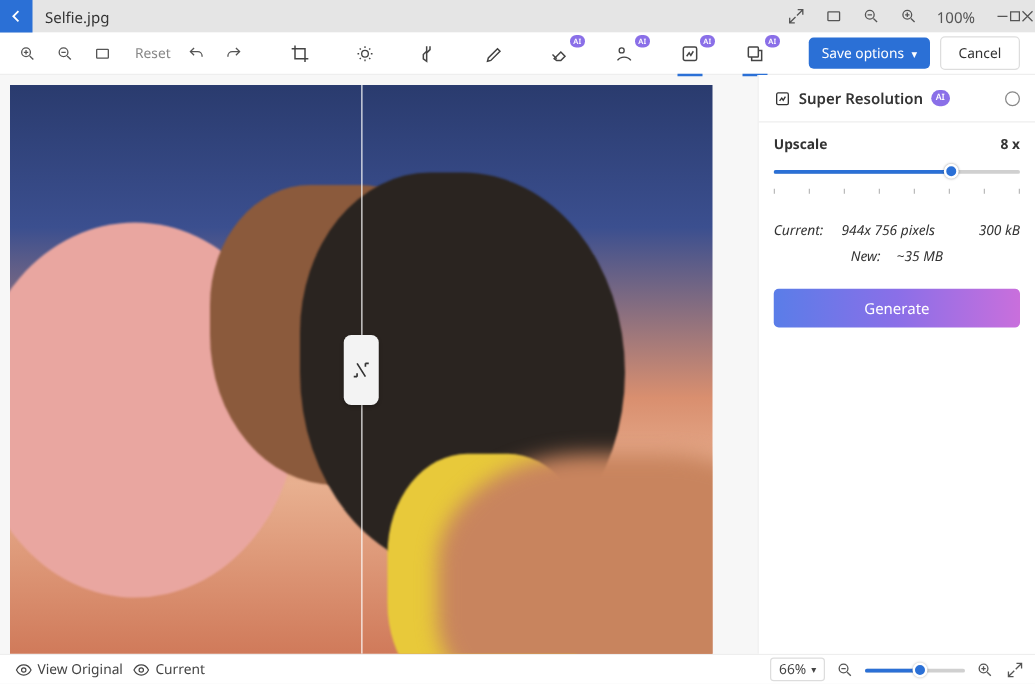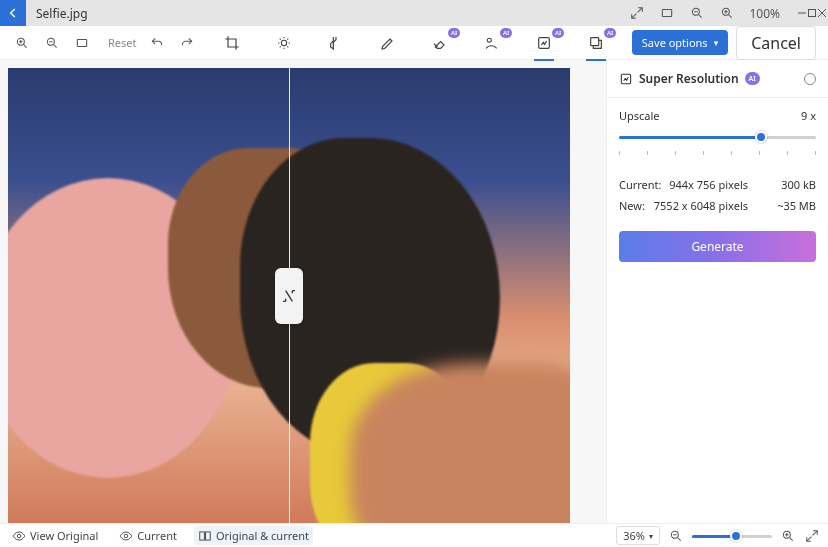--- a/index.html
+++ b/index.html
@@ -20,21 +20,21 @@
   .tool-group-left { display: flex; align-items: center; gap: 10px; }
   .tool-icon { width: 20px; height: 20px; display: flex; align-items: center; justify-content: center; cursor: pointer; color: #555; }
   .reset-btn { font-size: 11px; color: #888; margin-left: 6px; cursor: pointer; }
   .tool-group-center { flex: 1; display: flex; justify-content: center; gap: 28px; }
   .center-tool { position: relative; width: 24px; height: 24px; display: flex; align-items: center; justify-content: center; cursor: pointer; color: #444; }
   .ai-dot { position: absolute; top: -3px; right: -8px; background: #8a6fe8; color: #fff; font-size: 6px; font-weight: 600; padding: 1px 3px; border-radius: 6px; }
   .center-tool.active::after { content: ""; position: absolute; bottom: -6px; left: 2px; right: 2px; height: 2px; background: #2b70d6; }
   .tool-group-right { display: flex; align-items: center; gap: 8px; }
   .save-btn { background: #2b70d6; color: #fff; border: none; border-radius: 4px; padding: 5px 10px; font-size: 11px; cursor: pointer; display: flex; align-items: center; gap: 6px; }
   .save-btn .chev { font-size: 9px; }
-  .cancel-btn { background: #fff; border: 1px solid #ddd; border-radius: 4px; padding: 5px 14px; font-size: 16px; cursor: pointer; color: #333; }
+  .cancel-btn { background: #fff; border: 1px solid #ddd; border-radius: 4px; padding: 5px 14px; font-size: 11px; cursor: pointer; color: #333; }
 
   
   .main { display: flex; height: calc(547px - 26px - 34px - 24px); gap: 28px; }
   .canvas-wrap { flex: 1; padding: 8px 8px 0 8px; display: flex; }
   .canvas { flex: 1; position: relative; overflow: hidden; background: linear-gradient(180deg, #2a3b6e 0%, #3b4f8f 25%, #d98f6f 55%, #e8b090 70%, #d07a5a 100%); }
   
   .blob { position: absolute; border-radius: 50%; filter: blur(1px); }
   .b1 { width: 260px; height: 300px; left: -30px; top: 110px; background: #e9a6a0; }
   .b2 { width: 200px; height: 240px; left: 160px; top: 80px; background: #8b5a3c; border-radius: 40% 40% 50% 50%; }
   .b3 { width: 260px; height: 320px; right: 70px; top: 70px; background: #2a2420; border-radius: 40% 50% 50% 50%; }
@@ -42,34 +42,34 @@
   .b5 { width: 300px; height: 220px; right: -80px; bottom: -60px; background: #c8845e; border-radius: 40%; filter: blur(8px); }
   .divider-line { position: absolute; top: 0; bottom: 0; left: 50%; width: 1px; background: rgba(255,255,255,0.9); }
   .compare-handle { position: absolute; top: 50%; left: 50%; transform: translate(-50%, -50%); width: 28px; height: 56px; background: #f3f3f3; border-radius: 6px; display: flex; align-items: center; justify-content: center; color: #333; box-shadow: 0 1px 3px rgba(0,0,0,0.2); cursor: ew-resize; }
 
   
   .panel { width: 222px; background: #fff; border-left: 1px solid #eee; padding: 10px 12px; position: relative; }
   .panel-header { display: flex; align-items: center; gap: 6px; font-size: 12px; font-weight: 600; color: #333; }
   .panel-header .ai-badge { background: #8a6fe8; color: #fff; font-size: 7px; font-weight: 600; padding: 2px 4px; border-radius: 7px; }
   .panel-header .radio { position: absolute; right: 12px; width: 12px; height: 12px; border: 1.5px solid #888; border-radius: 50%; }
   .panel hr { border: none; border-top: 1px solid #eee; margin: 10px -12px; }
-  .row-label { display: flex; justify-content: space-between; font-size: 11px; color: #333; margin-bottom: 6px; }
+  .row-label { display: flex; justify-content: space-between; font-size: 11px; color: #333; margin-bottom: 6px; font-weight: bold; }
   .slider-wrap { position: relative; height: 18px; margin-bottom: 6px; }
   .track { position: absolute; top: 7px; left: 0; right: 0; height: 3px; background: #d0d0d0; border-radius: 2px; }
   .track-fill { position: absolute; top: 7px; left: 0; height: 3px; background: #2b70d6; border-radius: 2px; }
   .thumb { position: absolute; top: 2px; width: 12px; height: 12px; background: #2b70d6; border: 2px solid #fff; border-radius: 50%; box-shadow: 0 0 2px rgba(0,0,0,0.4); cursor: pointer; }
   .ticks { display: flex; justify-content: space-between; margin-top: -2px; }
   .ticks span { width: 1px; height: 4px; background: #bbb; }
-  .info-row { display: flex; justify-content: center; font-size: 11px; color: #333; margin: 6px 0; }
+  .info-row { display: flex; justify-content: center; font-size: 11px; color: #333; margin: 6px 0; font-style: italic; }
   .info-row .dim { flex: 1; text-align: right; padding-right: 18px; }
   .info-row .size { width: 50px; text-align: right; }
   .generate-btn { margin-top: 12px; width: 100%; border: none; border-radius: 4px; padding: 7px 0; color: #fff; font-size: 12px; cursor: pointer; background: linear-gradient(90deg, #5a7de8 0%, #8a6fe8 50%, #c96fdc 100%); text-align: center; }
 
   
-  .bottombar { height: 24px; background: #fff; border-top: 1px solid #eee; display: flex; align-items: center; padding: 0 8px; gap: 13px; font-size: 11px; color: #444; }
+  .bottombar { height: 24px; background: #fff; border-top: 1px solid #eee; display: flex; align-items: center; padding: 0 8px; gap: 0; font-size: 11px; color: #444; }
   .view-opt { display: flex; align-items: center; gap: 4px; cursor: pointer; padding: 2px 4px; border-radius: 3px; }
   .view-opt.sel { background: #eef3fb; }
   .bottombar-spacer { flex: 1; }
   .zoom-group { display: flex; align-items: center; gap: 8px; }
   .zoom-pct { border: 1px solid #ddd; border-radius: 3px; padding: 1px 6px; display: flex; align-items: center; gap: 4px; color:#444; }
   .zoom-pct .chev { font-size: 8px; }
   .zoom-slider { position: relative; width: 80px; height: 14px; }
   .zoom-slider .ztrack { position: absolute; top: 6px; left: 0; right: 0; height: 3px; background: #d0d0d0; border-radius: 2px; }
   .zoom-slider .zfill { position: absolute; top: 6px; left: 0; height: 3px; background: #2b70d6; border-radius: 2px; }
   .zoom-slider .zthumb { position: absolute; top: 1px; width: 12px; height: 12px; border-radius: 50%; background: #2b70d6; border: 2px solid #fff; box-shadow: 0 0 2px rgba(0,0,0,0.3); cursor: pointer; }
@@ -252,21 +252,21 @@
             <path d="M8 15l3-4 2 3 3-5"></path>
           </svg>
         </span>
       <span>Super Resolution</span>
       <span class="ai-badge">AI</span>
       <span class="radio"></span>
     </div>
     <hr>
     <div class="row-label">
       <span>Upscale</span>
-      <span>9 x</span>
+      <span>8 x</span>
     </div>
     <div class="slider-wrap">
       <div class="track"></div>
       <div class="track-fill" id="upscale-fill" style="width: 72%;"></div>
       <div class="thumb" id="upscale-thumb" style="left: calc(72% - 6px);"></div>
     </div>
     <div class="ticks">
         <span></span>
         <span></span>
         <span></span>
@@ -277,21 +277,20 @@
         <span></span>
       </div>
     <div style="height:16px;"></div>
     <div class="info-row">
       <span>Current:</span>
       <span class="dim">944x 756 pixels</span>
       <span class="size">300 kB</span>
     </div>
     <div class="info-row">
       <span>New:</span>
-      <span class="dim">7552 x 6048 pixels</span>
       <span class="size">~35 MB</span>
     </div>
     <button class="generate-btn">Generate</button>
   </div>
 </div>
 
 <div class="bottombar">
   <div class="view-opt">
     <span>
         <svg width="14" height="14" viewBox="0 0 24 24" fill="none" stroke="currentColor" stroke-width="1.6">
@@ -303,33 +302,24 @@
   </div>
   <div class="view-opt">
     <span>
         <svg width="14" height="14" viewBox="0 0 24 24" fill="none" stroke="currentColor" stroke-width="1.6">
           <path d="M2 12s3.5-7 10-7 10 7 10 7-3.5 7-10 7S2 12 2 12z"></path>
           <circle cx="12" cy="12" r="3"></circle>
         </svg>
       </span>
     <span>Current</span>
   </div>
-  <div class="view-opt sel">
-    <span>
-        <svg width="14" height="14" viewBox="0 0 24 24" fill="none" stroke="currentColor" stroke-width="1.6">
-          <rect x="3" y="5" width="8" height="14"></rect>
-          <rect x="13" y="5" width="8" height="14"></rect>
-        </svg>
-      </span>
-    <span>Original &amp; current</span>
-  </div>
   <div class="bottombar-spacer"></div>
   <div class="zoom-group">
     <div class="zoom-pct">
-      <span>36%</span>
+      <span>66%</span>
       <span class="chev">▾</span>
     </div>
     <div class="mini-icon">
         <svg width="14" height="14" viewBox="0 0 24 24" fill="none" stroke="currentColor" stroke-width="1.8">
           <circle cx="10" cy="10" r="6"></circle>
           <path d="M20 20l-5-5M7 10h6"></path>
         </svg>
       </div>
     <div class="zoom-slider">
       <div class="ztrack"></div>

